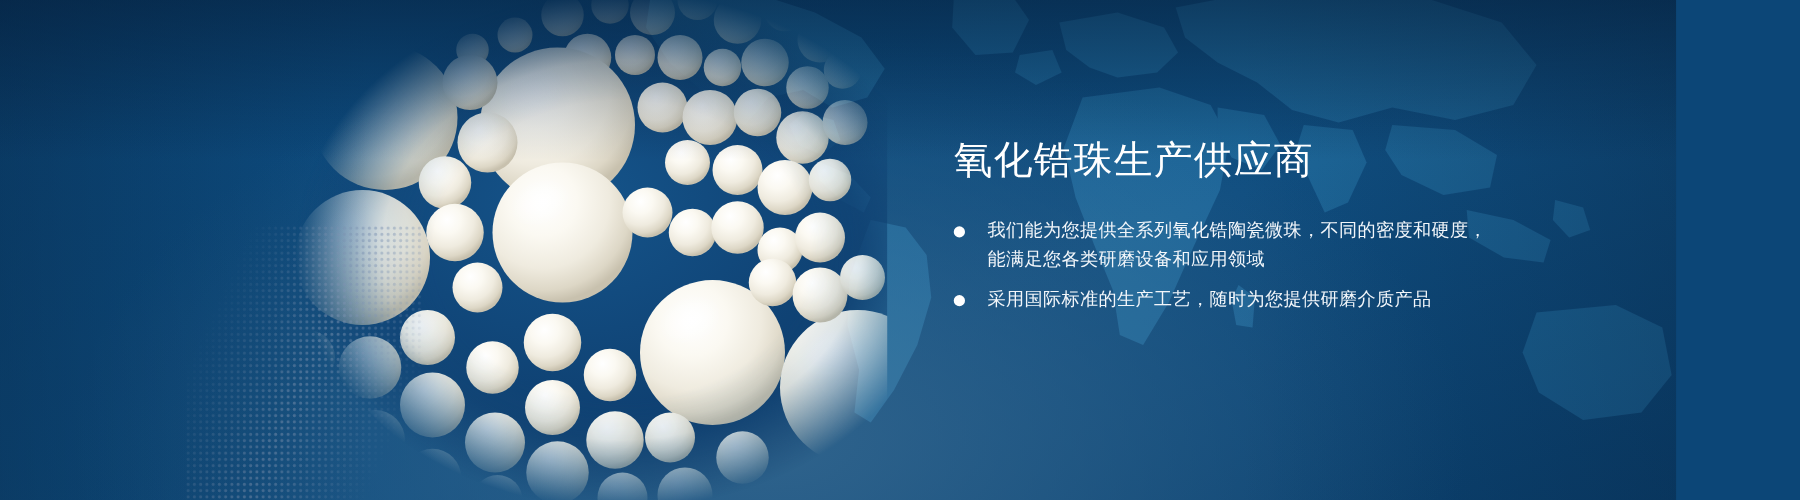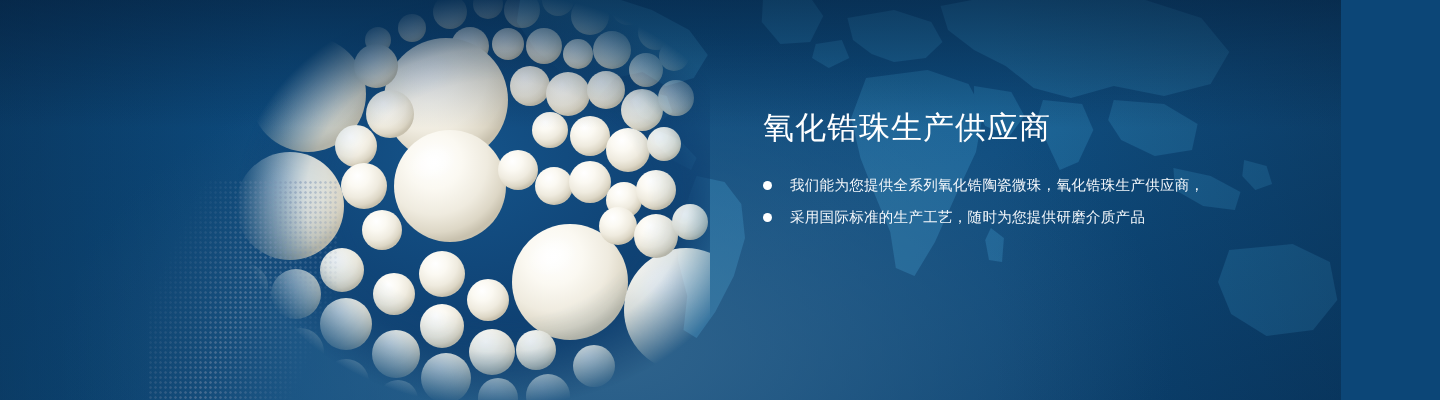--- a/index.html
+++ b/index.html
@@ -281,21 +281,22 @@
   <div class="bg-vignette"></div>
 
   <div class="text-block">
 
     <h1 class="headline">氧化锆珠生产供应商</h1>
 
     <ul class="bullet-list">
 
       <li class="bullet-item">
         <span class="bullet-dot"></span>
-        <span>我们能为您提供全系列氧化锆陶瓷微珠，氧化锆珠生产供应商，</span>
+        <span>我们能为您提供全系列氧化锆陶瓷微珠，不同的密度和硬度，</span>
+        <span class="bullet-line2">能满足您各类研磨设备和应用领域</span>
       </li>
 
 
       <li class="bullet-item">
         <span class="bullet-dot"></span>
         <span>采用国际标准的生产工艺，随时为您提供研磨介质产品</span>
       </li>
 
     </ul>
   </div>

